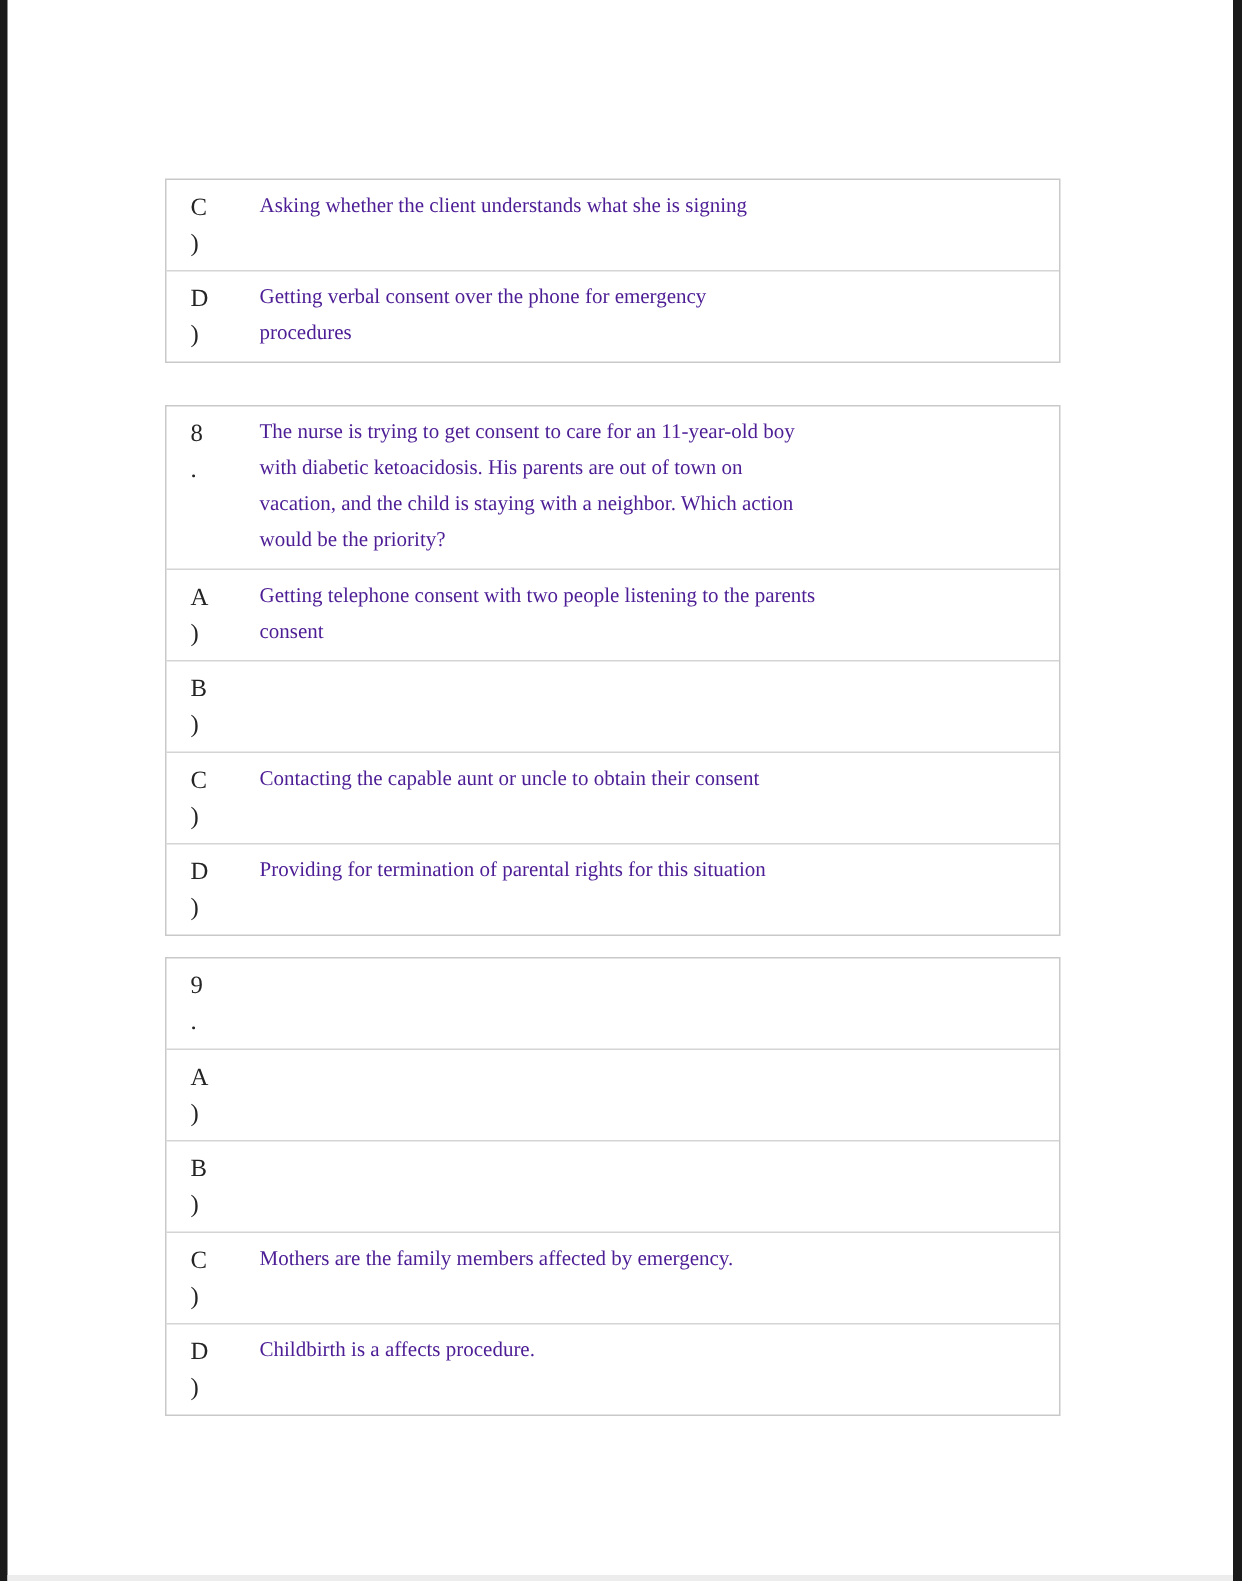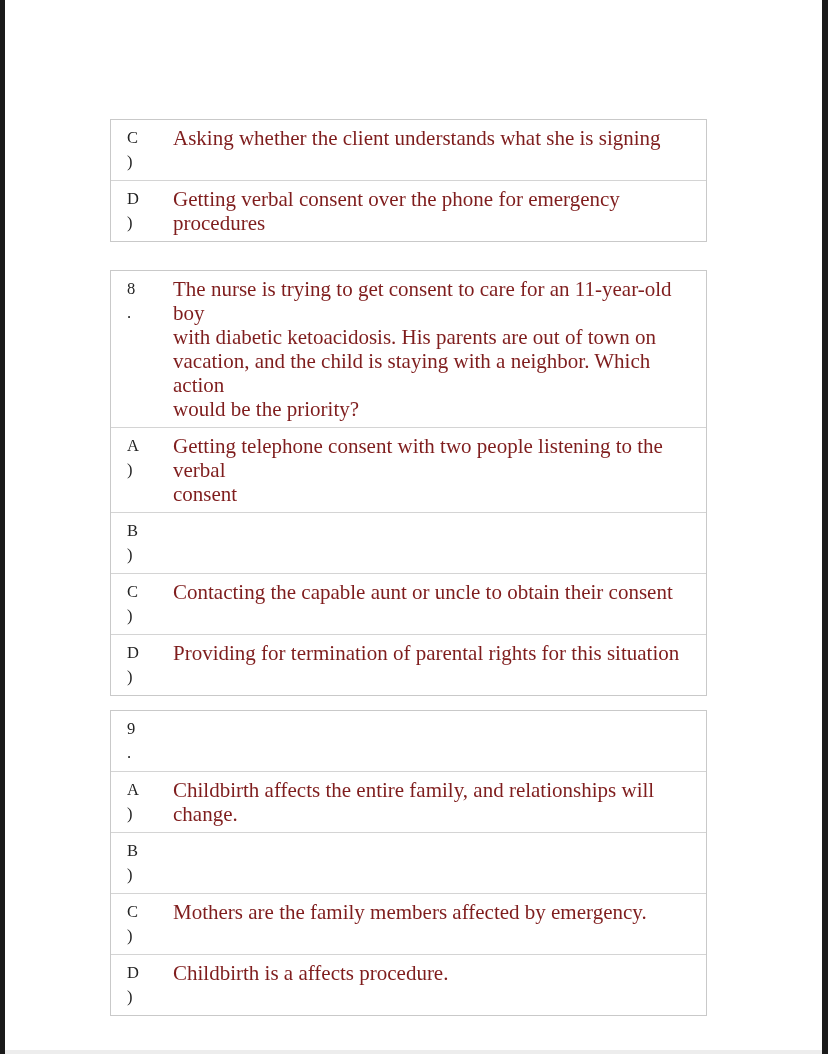--- a/index.html
+++ b/index.html
@@ -40,22 +40,22 @@
     flex: 0 0 46px;
     width: 46px;
     color: #242424;
     font-size: 16.5px;
   }
   .mline { display: block; line-height: 24px; }
   .text {
     flex: 1;
     white-space: pre-line;
     line-height: 24px;
-    font-size: 21px;
-    color: #7f1d1d;
+    font-size: 14px;
+    color: #4c1d95;
   }
 </style>
 </head>
 <body>
 
 <div class="page">
   <div class="content">
 
     <section class="qtable gap-lg">
       <div class="row">
@@ -84,21 +84,21 @@
         <div class="text">The nurse is trying to get consent to care for an 11-year-old boy
 with diabetic ketoacidosis. His parents are out of town on
 vacation, and the child is staying with a neighbor. Which action
 would be the priority?</div>
       </div>
       <div class="row">
         <div class="marker">
           <span class="mline">A</span>
           <span class="mline">)</span>
         </div>
-        <div class="text">Getting telephone consent with two people listening to the verbal
+        <div class="text">Getting telephone consent with two people listening to the parents
 consent</div>
       </div>
       <div class="row">
         <div class="marker">
           <span class="mline">B</span>
           <span class="mline">)</span>
         </div>
       </div>
       <div class="row">
         <div class="marker">
@@ -121,22 +121,20 @@
         <div class="marker">
           <span class="mline">9</span>
           <span class="mline">.</span>
         </div>
       </div>
       <div class="row">
         <div class="marker">
           <span class="mline">A</span>
           <span class="mline">)</span>
         </div>
-        <div class="text">Childbirth affects the entire family, and relationships will
-change.</div>
       </div>
       <div class="row">
         <div class="marker">
           <span class="mline">B</span>
           <span class="mline">)</span>
         </div>
       </div>
       <div class="row">
         <div class="marker">
           <span class="mline">C</span>

